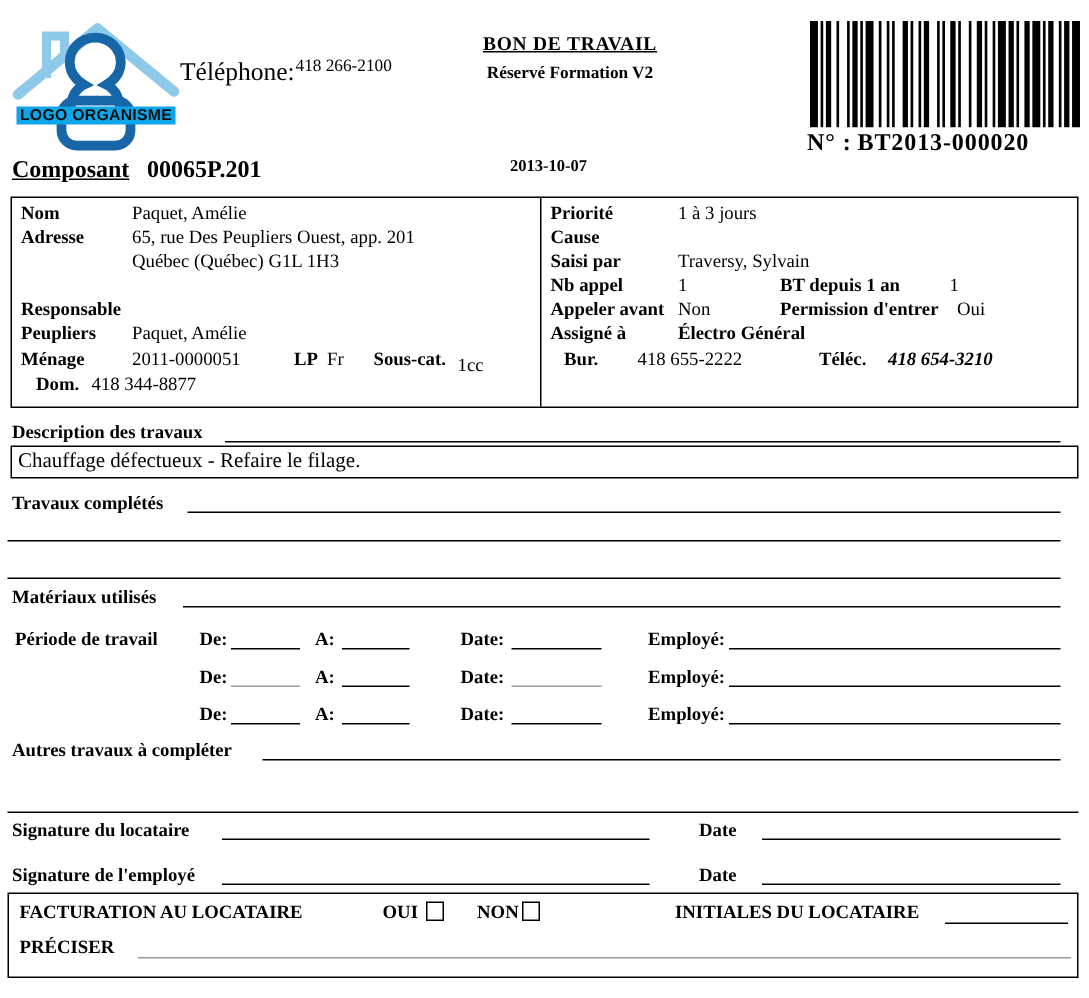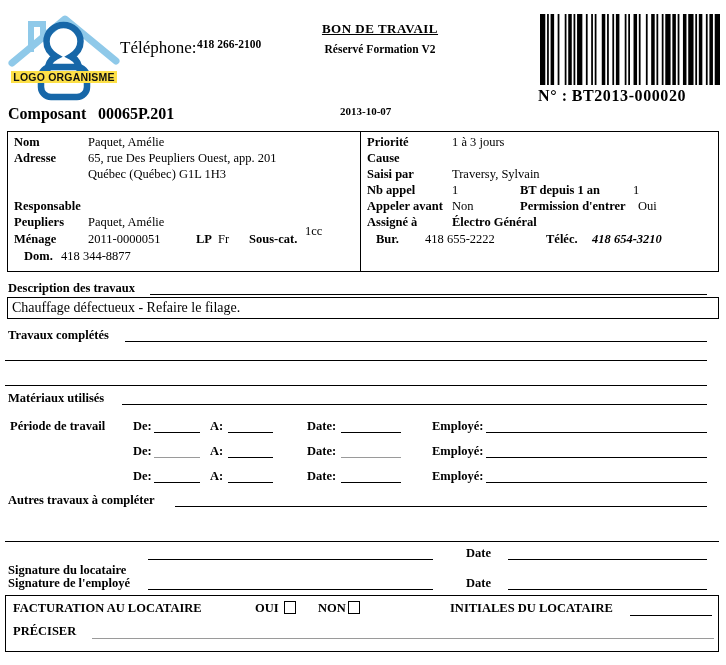--- a/index.html
+++ b/index.html
@@ -20,39 +20,39 @@
   .hr{position:absolute;height:0;border-top:1px solid var(--ink);}
   .hr.gray{border-top-color:var(--grayline);}
   .box{position:absolute;border:1px solid var(--ink);box-sizing:border-box;}
   .center{text-align:center;}
   .chk{position:absolute;width:12px;height:13px;border:1px solid var(--ink);box-sizing:border-box;background:#fff;}
   .logo-caption{
     position:absolute;left:0;width:112px;text-align:center;
     font-family:"Liberation Sans","DejaVu Sans",sans-serif;
     font-weight:bold;font-size:10.5px;letter-spacing:.2px;color:#111;
   }
-  .logo-caption span{background:#fde047;padding:0 2px;}
+  .logo-caption span{background:#0ea5e9;padding:0 2px;}
 </style>
 </head>
 <body>
 
 <div class="page">
 
   <div style="position:absolute;left:8px;top:8px;width:112px;height:94px;">
     <svg width="112" height="94" viewBox="0 0 112 94">
       <path d="M4 55 L57 11 L108 53" fill="none" stroke="var(--roof)" stroke-width="7" stroke-linecap="round" stroke-linejoin="round"></path>
       <path d="M23 41 L23 16 L35 16 L35 27" fill="none" stroke="var(--roof)" stroke-width="6" stroke-linecap="square"></path>
       <path d="M39 66 C39 56 43 51 48 48.5 C40.5 44 38.5 39 38.5 33.5 A17 16.5 0 1 1 72.5 33.5 C72.5 39 70.5 44 63 48.5 C68 51 72 56 72 66" fill="none" stroke="var(--person)" stroke-width="6.5" stroke-linecap="round"></path>
       <rect x="33" y="59" width="46" height="30" rx="10" fill="none" stroke="var(--person)" stroke-width="6.5"></rect>
     </svg>
     <div class="logo-caption" style="top:63px;"><span>LOGO ORGANISME</span></div>
   </div>
 
   <div class="t" style="left:120px;top:38px;font-size:17px;">Téléphone:</div>
-  <div class="t" style="left:197px;top:38px;font-size:11.5px;font-weight:bold;">418 266-2100</div>
+  <div class="t" style="left:197px;top:38px;font-size:11.5px;">418 266-2100</div>
 
   <div class="t b center" style="left:278px;top:22px;width:204px;font-size:13px;letter-spacing:.5px;text-decoration:underline;">BON DE TRAVAIL</div>
   <div class="t b center" style="left:278px;top:43px;width:204px;font-size:11.5px;">Réservé Formation V2</div>
 
   <svg id="barcode" style="position:absolute;left:540px;top:14px;" width="180" height="71">
       <rect x="0.00" y="0" width="5.29" height="71" fill="#000"></rect>
       <rect x="7.06" y="0" width="1.76" height="71" fill="#000"></rect>
       <rect x="10.59" y="0" width="3.53" height="71" fill="#000"></rect>
       <rect x="17.65" y="0" width="1.76" height="71" fill="#000"></rect>
       <rect x="24.71" y="0" width="1.76" height="71" fill="#000"></rect>
@@ -82,42 +82,42 @@
       <rect x="155.29" y="0" width="1.76" height="71" fill="#000"></rect>
       <rect x="158.82" y="0" width="3.53" height="71" fill="#000"></rect>
       <rect x="165.88" y="0" width="1.76" height="71" fill="#000"></rect>
       <rect x="169.41" y="0" width="3.53" height="71" fill="#000"></rect>
       <rect x="174.71" y="0" width="5.29" height="71" fill="#000"></rect>
     </svg>
   <div class="t b" style="left:538px;top:87px;font-size:16px;letter-spacing:.6px;">
     <span>N° :</span><span style="padding-left:4px;">BT2013-000020</span>
   </div>
 
-  <div class="t b" style="left:8px;top:105px;font-size:16px;">Composant</div>
+  <div class="t b" style="left:8px;top:105px;font-size:16px;text-decoration:underline;">Composant</div>
   <div class="t b" style="left:98px;top:105px;font-size:16px;">00065P.201</div>
   <div class="t b" style="left:340px;top:105px;font-size:11px;">2013-10-07</div>
 
   <div class="box" style="left:7px;top:131px;width:712px;height:141px;">
     <div style="position:absolute;left:352px;top:0;bottom:0;border-left:1px solid var(--ink);"></div>
   </div>
 
   <div class="t b" style="left:14px;top:135px;">Nom</div>
   <div class="t" style="left:88px;top:135px;">Paquet, Amélie</div>
   <div class="t b" style="left:14px;top:151px;">Adresse</div>
   <div class="t" style="left:88px;top:151px;">65, rue Des Peupliers Ouest, app. 201</div>
   <div class="t" style="left:88px;top:167px;">Québec (Québec) G1L 1H3</div>
   <div class="t b" style="left:14px;top:199px;">Responsable</div>
   <div class="t b" style="left:14px;top:215px;">Peupliers</div>
   <div class="t" style="left:88px;top:215px;">Paquet, Amélie</div>
   <div class="t b" style="left:14px;top:232px;">Ménage</div>
   <div class="t" style="left:88px;top:232px;">2011-0000051</div>
   <div class="t b" style="left:196px;top:232px;">LP</div>
   <div class="t" style="left:218px;top:232px;">Fr</div>
   <div class="t b" style="left:249px;top:232px;">Sous-cat.</div>
-  <div class="t" style="left:305px;top:224px;">1cc</div>
+  <div class="t" style="left:305px;top:236px;">1cc</div>
   <div class="t b" style="left:24px;top:249px;">Dom.</div>
   <div class="t" style="left:61px;top:249px;">418 344-8877</div>
 
   <div class="t b" style="left:367px;top:135px;">Priorité</div>
   <div class="t" style="left:452px;top:135px;">1 à 3 jours</div>
   <div class="t b" style="left:367px;top:151px;">Cause</div>
   <div class="t b" style="left:367px;top:167px;">Saisi par</div>
   <div class="t" style="left:452px;top:167px;">Traversy, Sylvain</div>
   <div class="t b" style="left:367px;top:183px;">Nb appel</div>
   <div class="t" style="left:452px;top:183px;">1</div>
@@ -174,21 +174,21 @@
   <div class="hr" style="left:228px;top:482px;width:45px;"></div>
   <div class="t b" style="left:307px;top:469px;">Date:</div>
   <div class="hr" style="left:341px;top:482px;width:60px;"></div>
   <div class="t b" style="left:432px;top:469px;">Employé:</div>
   <div class="hr" style="left:486px;top:482px;width:221px;"></div>
 
   <div class="t b" style="left:8px;top:493px;">Autres travaux à compléter</div>
   <div class="hr" style="left:175px;top:506px;width:532px;"></div>
   <div class="hr" style="left:5px;top:541px;width:714px;"></div>
 
-  <div class="t b" style="left:8px;top:546px;margin-top:17px;">Signature du locataire</div>
+  <div class="t b" style="left:8px;top:546px;">Signature du locataire</div>
   <div class="hr" style="left:148px;top:559px;width:285px;"></div>
   <div class="t b" style="left:466px;top:546px;">Date</div>
   <div class="hr" style="left:508px;top:559px;width:199px;"></div>
 
   <div class="t b" style="left:8px;top:576px;">Signature de l'employé</div>
   <div class="hr" style="left:148px;top:589px;width:285px;"></div>
   <div class="t b" style="left:466px;top:576px;">Date</div>
   <div class="hr" style="left:508px;top:589px;width:199px;"></div>
 
   <div class="box" style="left:5px;top:595px;width:714px;height:57px;"></div>

